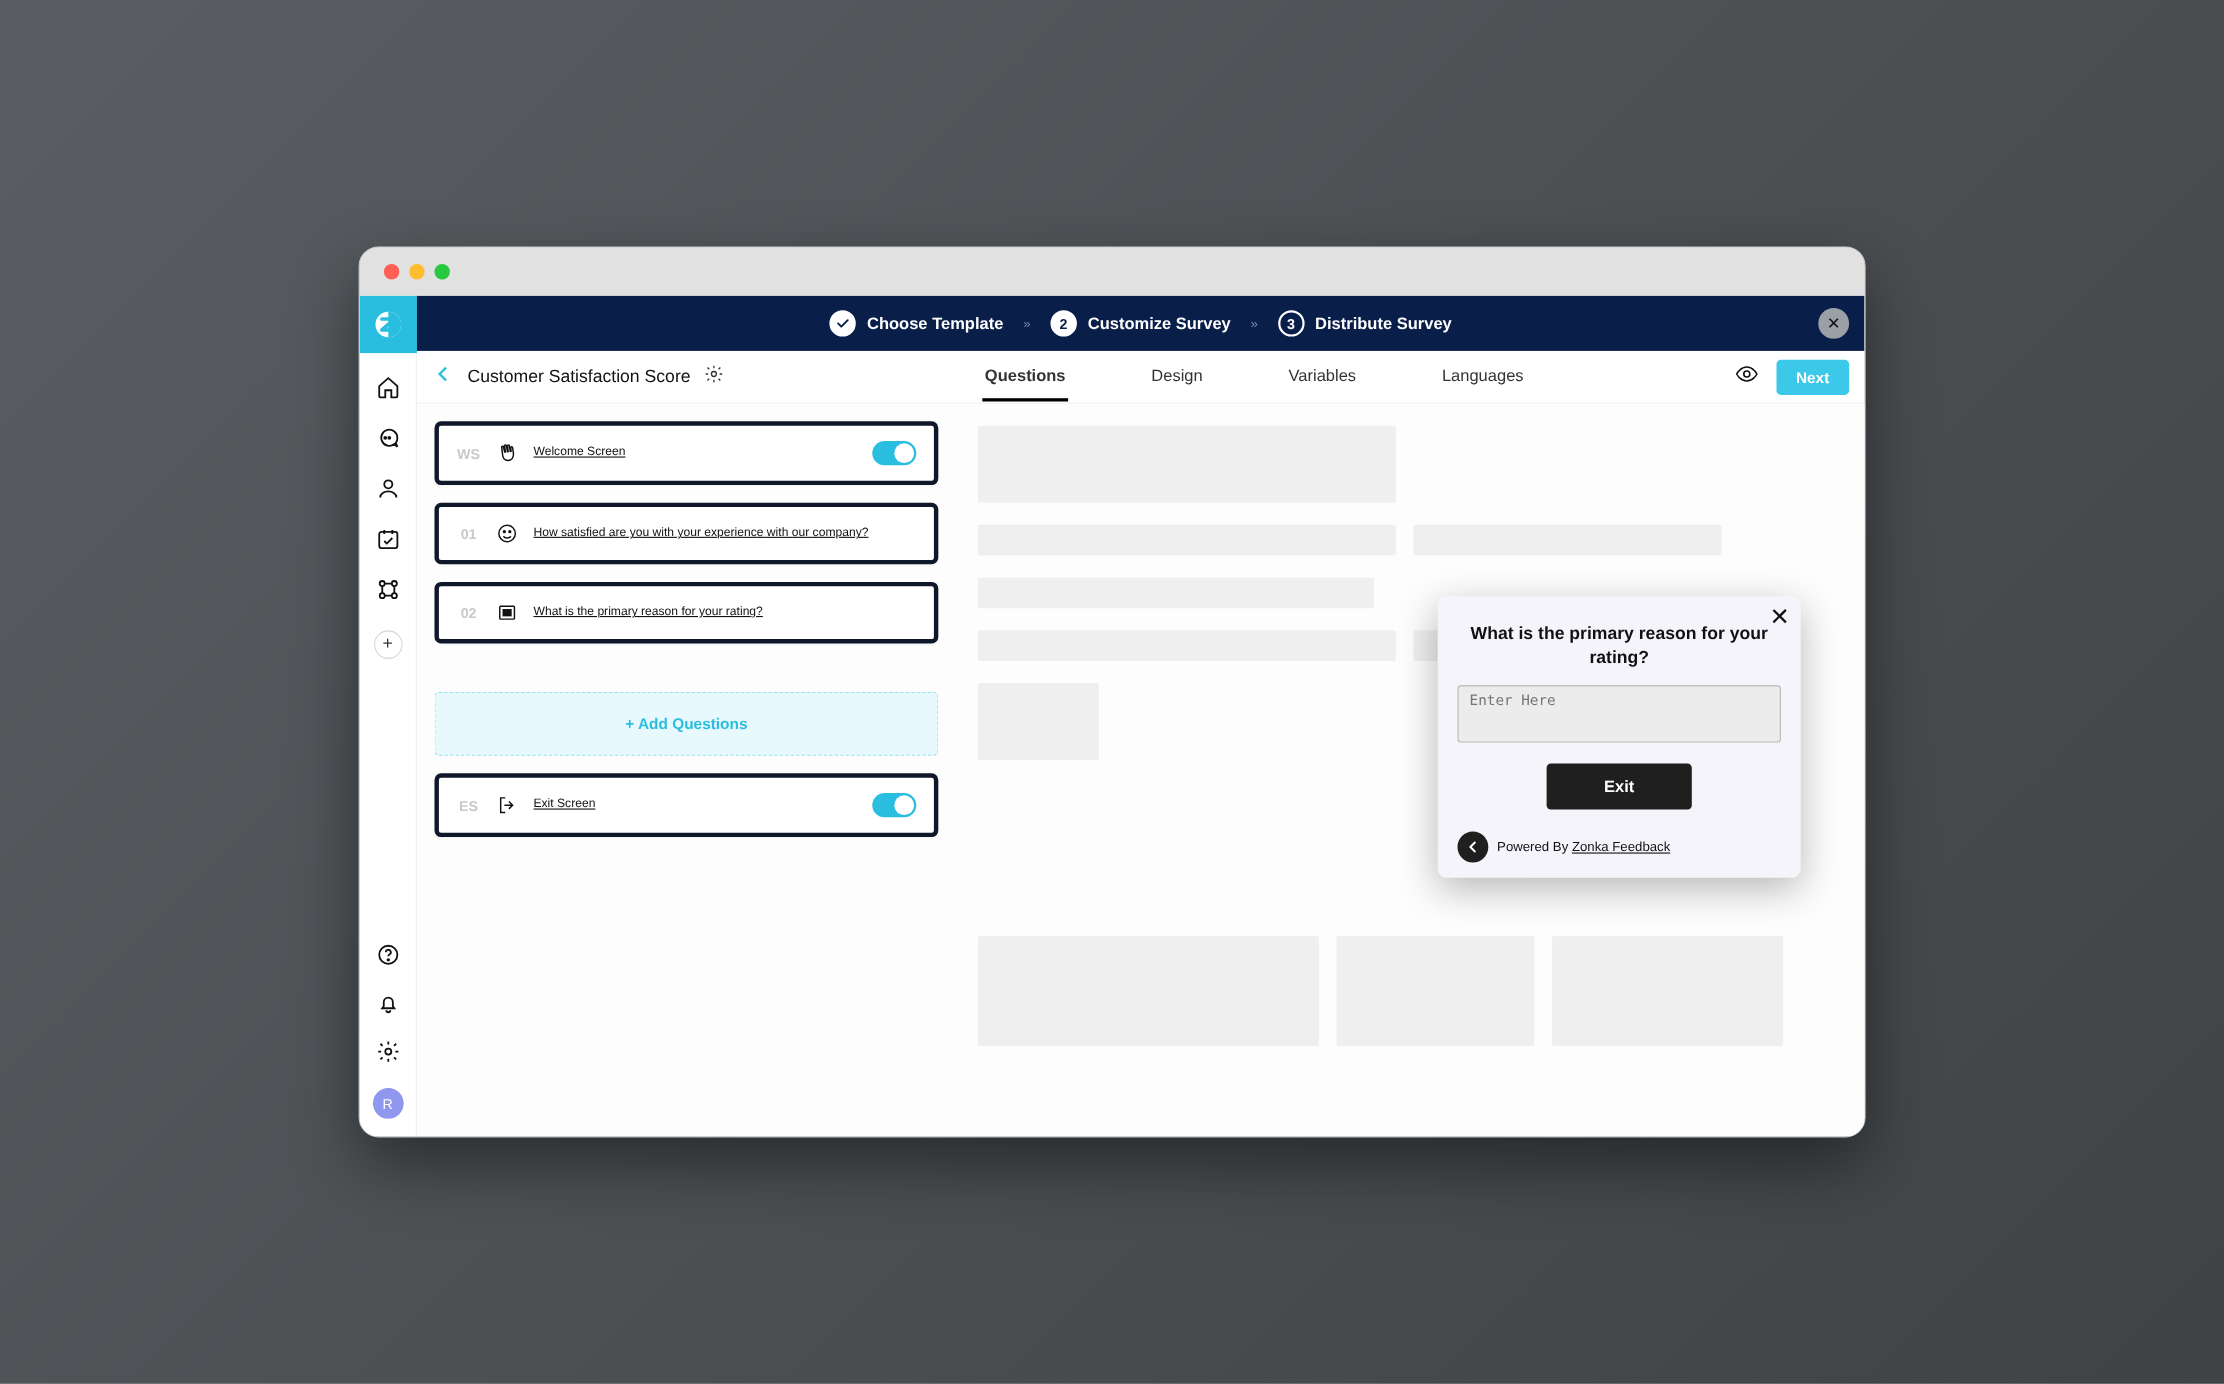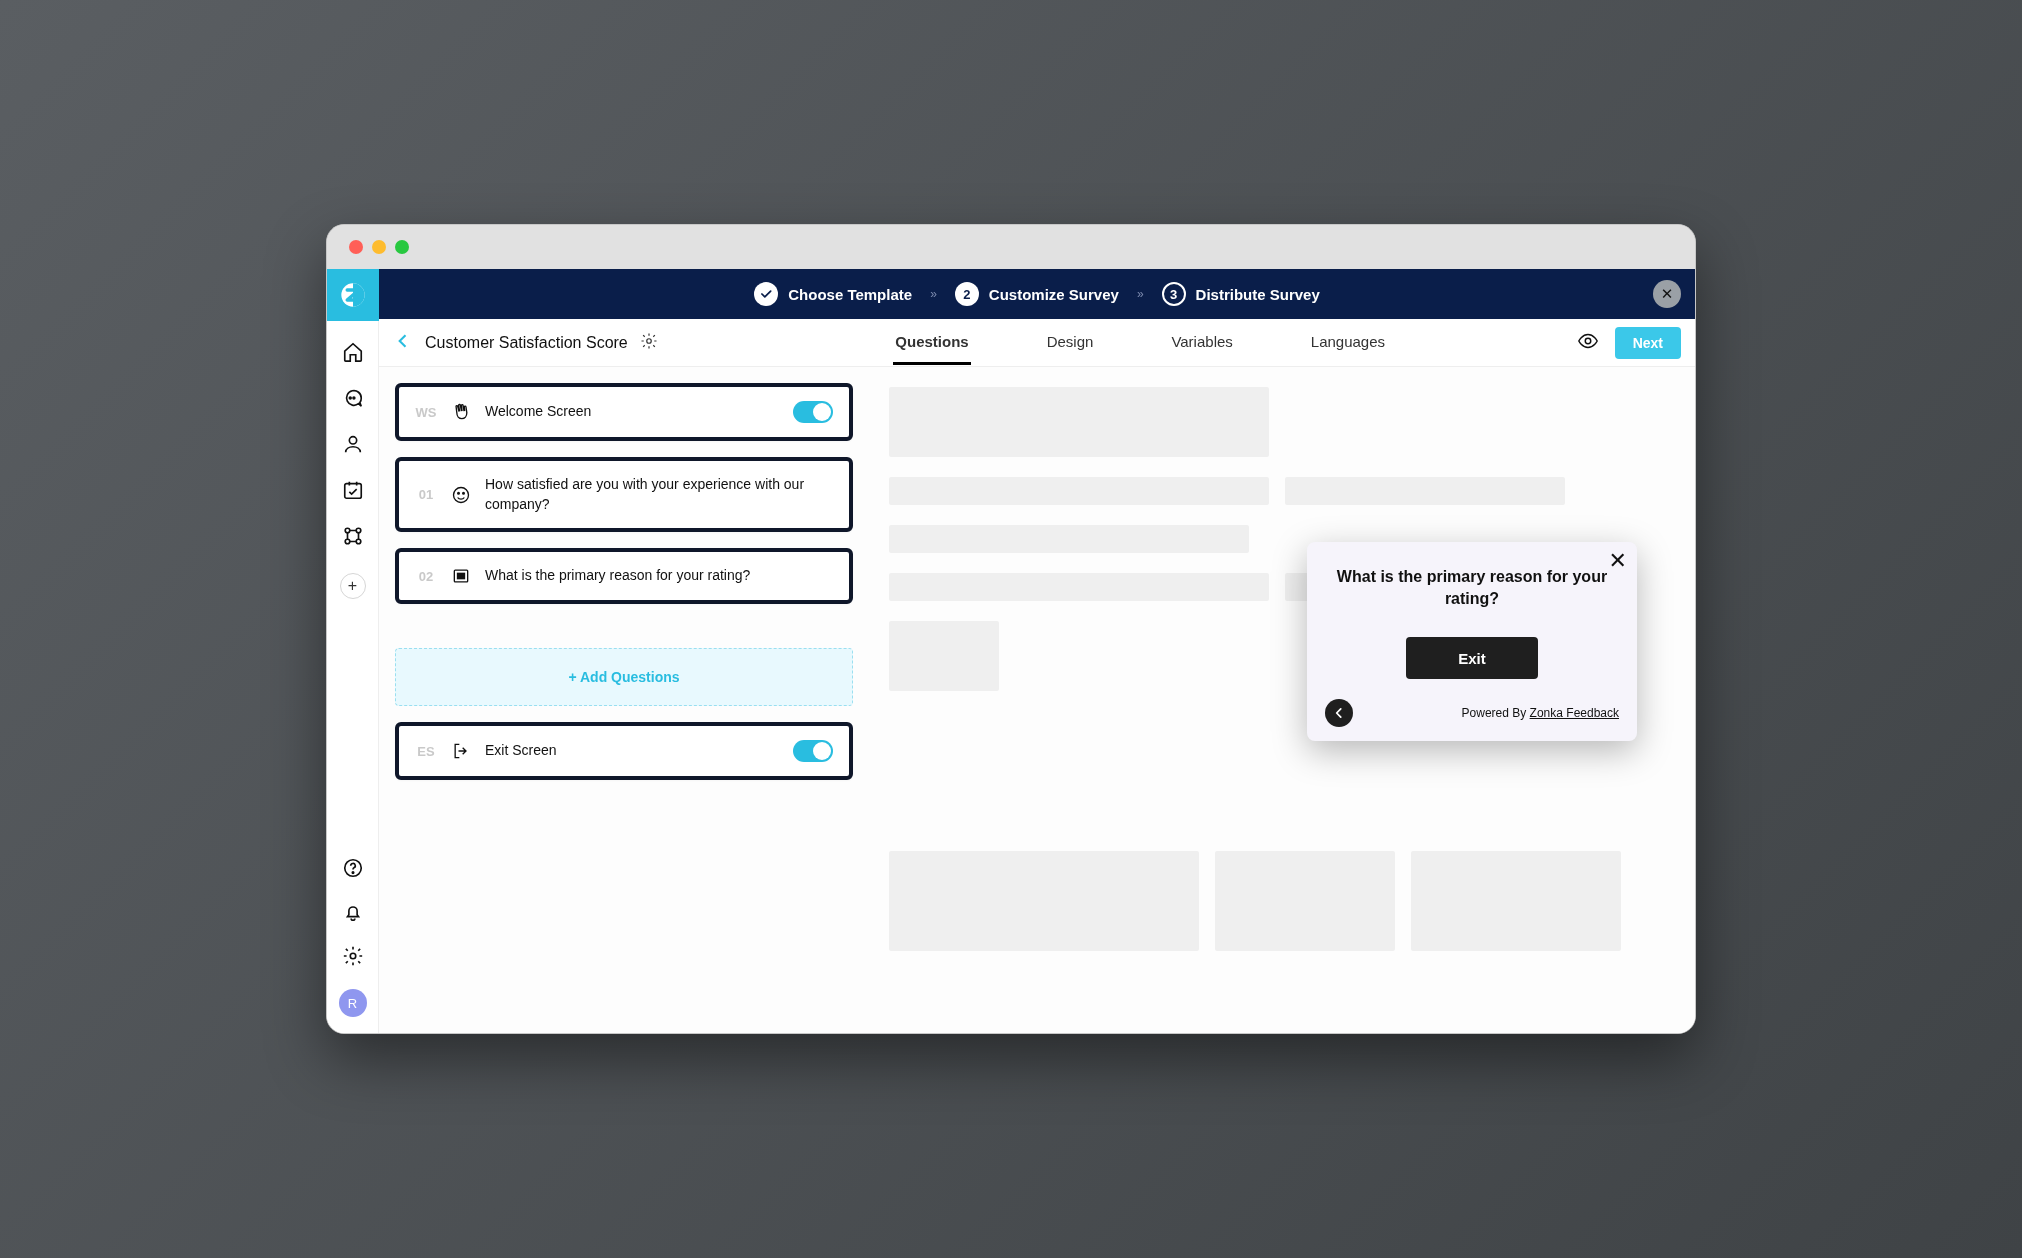--- a/index.html
+++ b/index.html
@@ -58,37 +58,37 @@
   .right-actions{display:flex;align-items:center;gap:16px;}
   .next{background:#3bc8e9;color:#fff;border:none;height:32px;padding:0 18px;border-radius:4px;font-size:14px;font-weight:600;}
 
   
   .body{flex:1;display:flex; overflow:hidden; background:#fdfdfd;}
   .qpanel{width:490px;padding:16px;display:flex;flex-direction:column;gap:16px;}
   .card{background:#fff;border:4px solid #0f172a;border-radius:6px;display:flex;align-items:center;padding:14px 16px;gap:14px;box-shadow:0 1px 2px rgba(0,0,0,.03);}
   .card .num{color:#c9c9c9;font-size:13px;font-weight:600;width:22px;text-align:center;}
   .card .ico{width:20px;height:20px;display:flex;align-items:center;justify-content:center;}
   .card .ico svg{width:20px;height:20px;stroke:#111;fill:none;stroke-width:1.6;}
-  .card .label{flex:1;font-size:14px;color:#111;line-height:1.4;}
+  .card .label{flex:1;font-size:11px;color:#111;line-height:1.4;text-decoration:underline;}
   .switch{position:relative;width:40px;height:22px;background:#29bde0;border-radius:20px;}
   .switch::after{content:"";position:absolute;right:2px;top:2px;width:18px;height:18px;border-radius:50%;background:#fff;}
   .addq{border:1px dashed #9adff0;background:#e8f9fe;text-align:center;padding:20px;color:#29bde0;font-weight:600;font-size:14px;border-radius:4px;margin-top:28px;}
 
   .preview{flex:1;position:relative;padding:20px;background:#fdfdfd;overflow:hidden;}
   .skrow{display:flex;gap:16px;margin-bottom:20px;}
   .sk{background:#efefef;border-radius:2px;}
 
   .popup{position:absolute;width:330px;background:#f6f4fb;border-radius:8px;box-shadow:0 10px 35px rgba(0,0,0,.28);padding:16px 18px 14px;top:175px;right:58px;}
   .popup .x{position:absolute;top:6px;right:10px;font-size:22px;color:#111;}
   .popup h3{font-size:16px;font-weight:700;text-align:center;color:#111;line-height:1.35;padding:8px 8px 14px;}
   .popup textarea{width:100%;height:52px;border:1px solid #b7b7b7;background:#ececec;border-radius:3px;padding:6px 10px;font-size:13px;color:#333;resize:none;}
   .popup .done{display:block;margin:14px auto 0;background:#1f1f1f;color:#fff;border:none;height:42px;width:132px;border-radius:4px;font-size:15px;font-weight:600;}
   .popup .footer{display:flex;align-items:center;gap:8px;margin-top:20px;font-size:12px;color:#111;}
   .popup .backc{width:28px;height:28px;border-radius:50%;background:#1f1f1f;color:#fff;display:flex;align-items:center;justify-content:center;}
-  .popup .footer .pwr{flex:1;text-align:right;}
+  .popup .footer .pwr{flex:1;text-align:left;}
   .popup .footer a{text-decoration:underline;color:#111;}
 </style>
 </head>
 <body>
 
 <div class="mac-window">
   <div class="traffic">
     <div class="tl-dot red"></div>
     <div class="tl-dot yellow"></div>
     <div class="tl-dot green"></div>
@@ -284,20 +284,21 @@
           <div style="height:140px;"></div>
           <div class="skrow">
               <div class="sk" style="width:310px;height:100px;"></div>
               <div class="sk" style="width:180px;height:100px;"></div>
               <div class="sk" style="width:210px;height:100px;"></div>
             </div>
 
           <div class="popup">
             <div class="x">✕</div>
             <h3>What is the primary reason for your rating?</h3>
+            <textarea placeholder="Enter Here" style=""></textarea>
             <button class="done">Exit</button>
             <div class="footer">
               <div class="backc">
                   <svg width="14" height="14" viewBox="0 0 24 24">
                     <path d="M15 5l-7 7 7 7" stroke="#fff" stroke-width="3" fill="none" stroke-linecap="round" stroke-linejoin="round"></path>
                   </svg>
                 </div>
               <div class="pwr"><span>Powered By </span><a href="#">Zonka Feedback</a></div>
             </div>
           </div>

